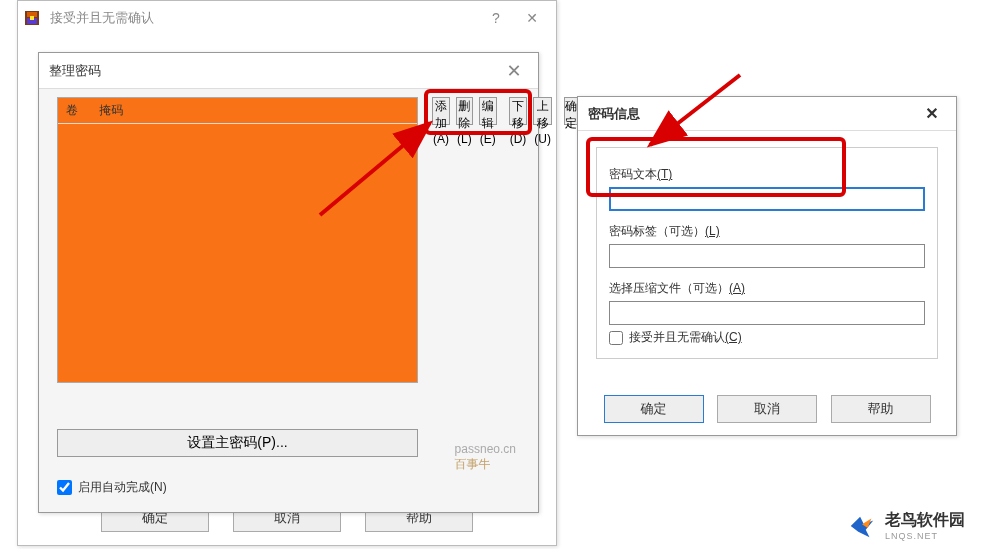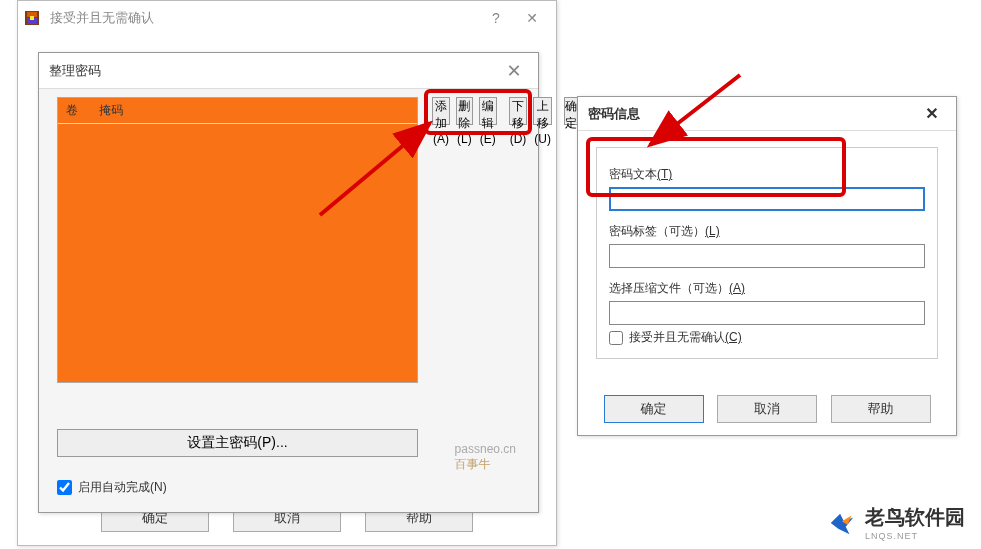--- a/index.html
+++ b/index.html
@@ -51,21 +51,21 @@
   .chk-row input { width:14px; height:14px; }
   .info-btn-row { position:absolute; left:0; right:0; bottom:12px; display:flex; justify-content:space-evenly; padding:0 12px; }
   .info-btn-row button.std { width:100px; }
   .info-highlight { position:absolute; left:8px; top:6px; width:260px; height:60px; border:4px solid #d80000; border-radius:6px; pointer-events:none; }
 
   .u { text-decoration:underline; }
 
   
   .footer-logo { position:absolute; right:16px; bottom:8px; display:flex; align-items:center; gap:8px; }
   .footer-logo .bird { width:30px; height:30px; }
-  .footer-logo .txts .a { font-size:20px; font-weight:bold; color:#333; }
+  .footer-logo .txts .a { font-size:16px; font-weight:bold; color:#333; }
   .footer-logo .txts .b { font-size:9px; color:#999; letter-spacing:1px; }
 </style>
 </head>
 <body>
 
 <div class="win win-settings">
   <div class="titlebar">
     <span class="icon16">
       <svg viewBox="0 0 16 16">
           <rect x="1" y="1" width="14" height="14" fill="#7a3b1b"></rect>

